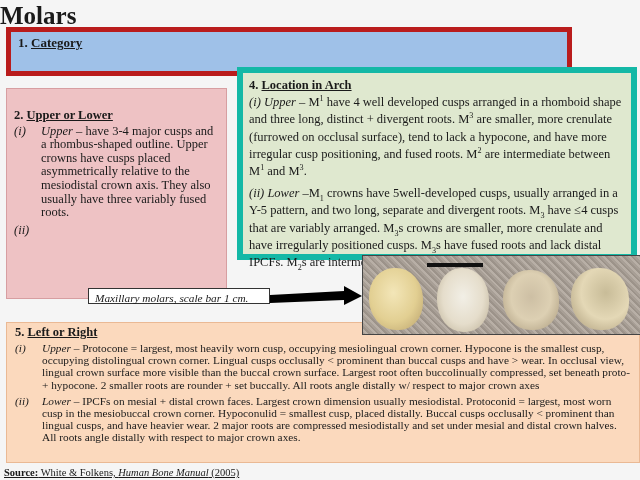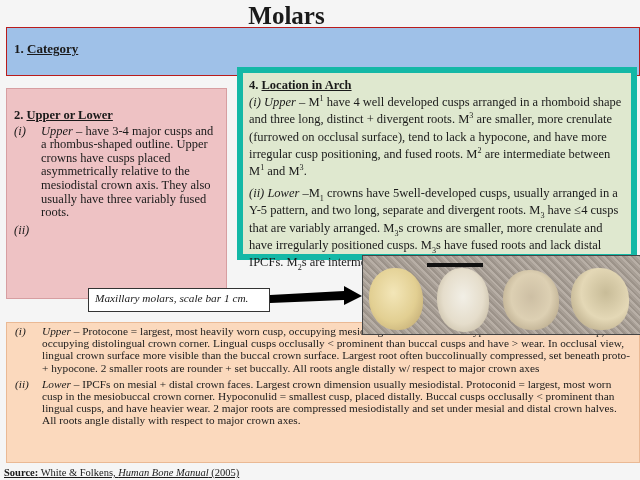--- a/index.html
+++ b/index.html
@@ -3,30 +3,30 @@
   <meta charset="utf-8">
   <style>
     html, body { margin: 0; padding: 0; }
     body {
       width: 640px; height: 480px; overflow: hidden; position: relative;
       background: #f5f5f5;
       font-family: "Liberation Serif", "DejaVu Serif", serif;
       color: #1a1a1a;
     }
     .title {
-      position: absolute; left: 0; top: 2px; width: 573px; text-align: center;
+      position: absolute; left: 0; top: 2px; width: 573px; 
       font-size: 25px; font-weight: bold; line-height: 28px;
     }
     .box { position: absolute; box-sizing: border-box; }
     .box-head { font-weight: bold; }
     .box-head u { text-decoration: underline; }
     .b1 {
-      left: 6px; top: 27px; width: 634px; height: 49px;
-      background: #9fc1e8; border: 1px solid #b91c1c;
-      padding: 13px 7px; font-size: 13px; line-height: 15.5px;
+      left: 6px; top: 27px; width: 566px; height: 49px;
+      background: #9fc1e8; border: 5px solid #b91c1c;
+      padding: 3px 7px; font-size: 13px; line-height: 15.5px;
     }
     .b2 {
       left: 6px; top: 88px; width: 221px; height: 211px;
       background: #eec2c4; border: 1px solid #d79ea1;
       padding: 20px 7px; font-size: 12.5px; line-height: 13.6px;
     }
     .b4 {
       left: 237px; top: 67px; width: 400px; height: 193px;
       background: #dfe8cf; border: 6px solid #14b8a6;
       padding: 4px 6px; font-size: 12.5px; line-height: 17.2px;
@@ -39,21 +39,21 @@
     .list-item { display: flex; }
     .list-item .num { font-style: italic; flex: 0 0 auto; }
     .b2 .list-item .num { width: 27px; }
     .b5 .list-item .num { width: 27px; }
     .list-item .txt { flex: 1; }
     .em { font-style: italic; }
     .b4 p { margin: 0 0 5px 0; }
     .b5 .list-item { margin-bottom: 4px; }
     .b2 .list-item { margin-bottom: 4px; }
     .caption {
-      position: absolute; left: 88px; top: 288px; width: 182px; height: 24px;
+      position: absolute; left: 88px; top: 288px; width: 182px; height: 16px;
       box-sizing: border-box; background: #ffffff; border: 1px solid #333;
       font-style: italic; font-size: 11.3px; line-height: 18px; padding-left: 6px;
     }
     .arrow { position: absolute; left: 270px; top: 286px; }
     .photo {
       position: absolute; left: 362px; top: 255px; width: 279px; height: 80px;
       box-sizing: border-box; border: 1px solid #444; overflow: hidden;
       background: repeating-linear-gradient(45deg, #a89f96 0 2px, #b8afa6 2px 4px, #9c938a 4px 6px);
     }
     .scale-bar { position: absolute; left: 64px; top: 7px; width: 56px; height: 4px; background: #111; }
@@ -95,20 +95,24 @@
 <div class="box b4">
   <div class="box-head">
     <span>4.</span>
     <u>Location in Arch</u>
   </div>
   <p><span class="em">(i) Upper</span><span> – M</span><sup>1</sup><span> have 4 well developed cusps arranged in a rhomboid shape and three long, distinct + divergent roots. M</span><sup>3</sup><span> are smaller, more crenulate (furrowed on occlusal surface), tend to lack a hypocone, and have more irregular cusp positioning, and fused roots. M</span><sup>2</sup><span> are intermediate between M</span><sup>1</sup><span> and M</span><sup>3</sup><span>.</span></p>
   <p><span class="em">(ii) Lower</span><span> –M</span><sub>1</sub><span> crowns have 5well-developed cusps, usually arranged in a Y-5 pattern, and two long, separate and divergent roots. M</span><sub>3</sub><span> have ≤4 cusps that are variably arranged. M</span><sub>3</sub><span>s crowns are smaller, more crenulate and have irregularly positioned cusps. M</span><sub>3</sub><span>s have fused roots and lack distal IPCFs. M</span><sub>2</sub><span>s are intermediate between M</span><sub>1</sub><span> and M</span><sub>3</sub><span>.</span></p>
 </div>
 
 <div class="box b5">
+  <div class="box-head" style="font-size:12.5px; line-height:15px; margin-bottom:2px;">
+    <span>5.</span>
+    <u>Left or Right</u>
+  </div>
   <div class="list-item">
     <span class="num">(i)</span>
     <span class="txt"><span class="em">Upper</span><span> – Protocone = largest, most heavily worn cusp, occupying mesiolingual crown corner. Hypocone is the smallest cusp, occupying distolingual crown corner. Lingual cusps occlusally &lt; prominent than buccal cusps and have &gt; wear. In occlusal view, lingual crown surface more visible than the buccal crown surface. Largest root often buccolinually compressed, set beneath proto- + hypocone. 2 smaller roots are rounder + set buccally. All roots angle distally w/ respect to major crown axes</span></span>
   </div>
   <div class="list-item">
     <span class="num">(ii)</span>
     <span class="txt"><span class="em">Lower</span><span> – IPCFs on mesial + distal crown faces. Largest crown dimension usually mesiodistal. Protoconid = largest, most worn cusp in the mesiobuccal crown corner. Hypoconulid = smallest cusp, placed distally. Buccal cusps occlusally &lt; prominent than lingual cusps, and have heavier wear. 2 major roots are compressed mesiodistally and set under mesial and distal crown halves. All roots angle distally with respect to major crown axes.</span></span>
   </div>
 </div>
 

